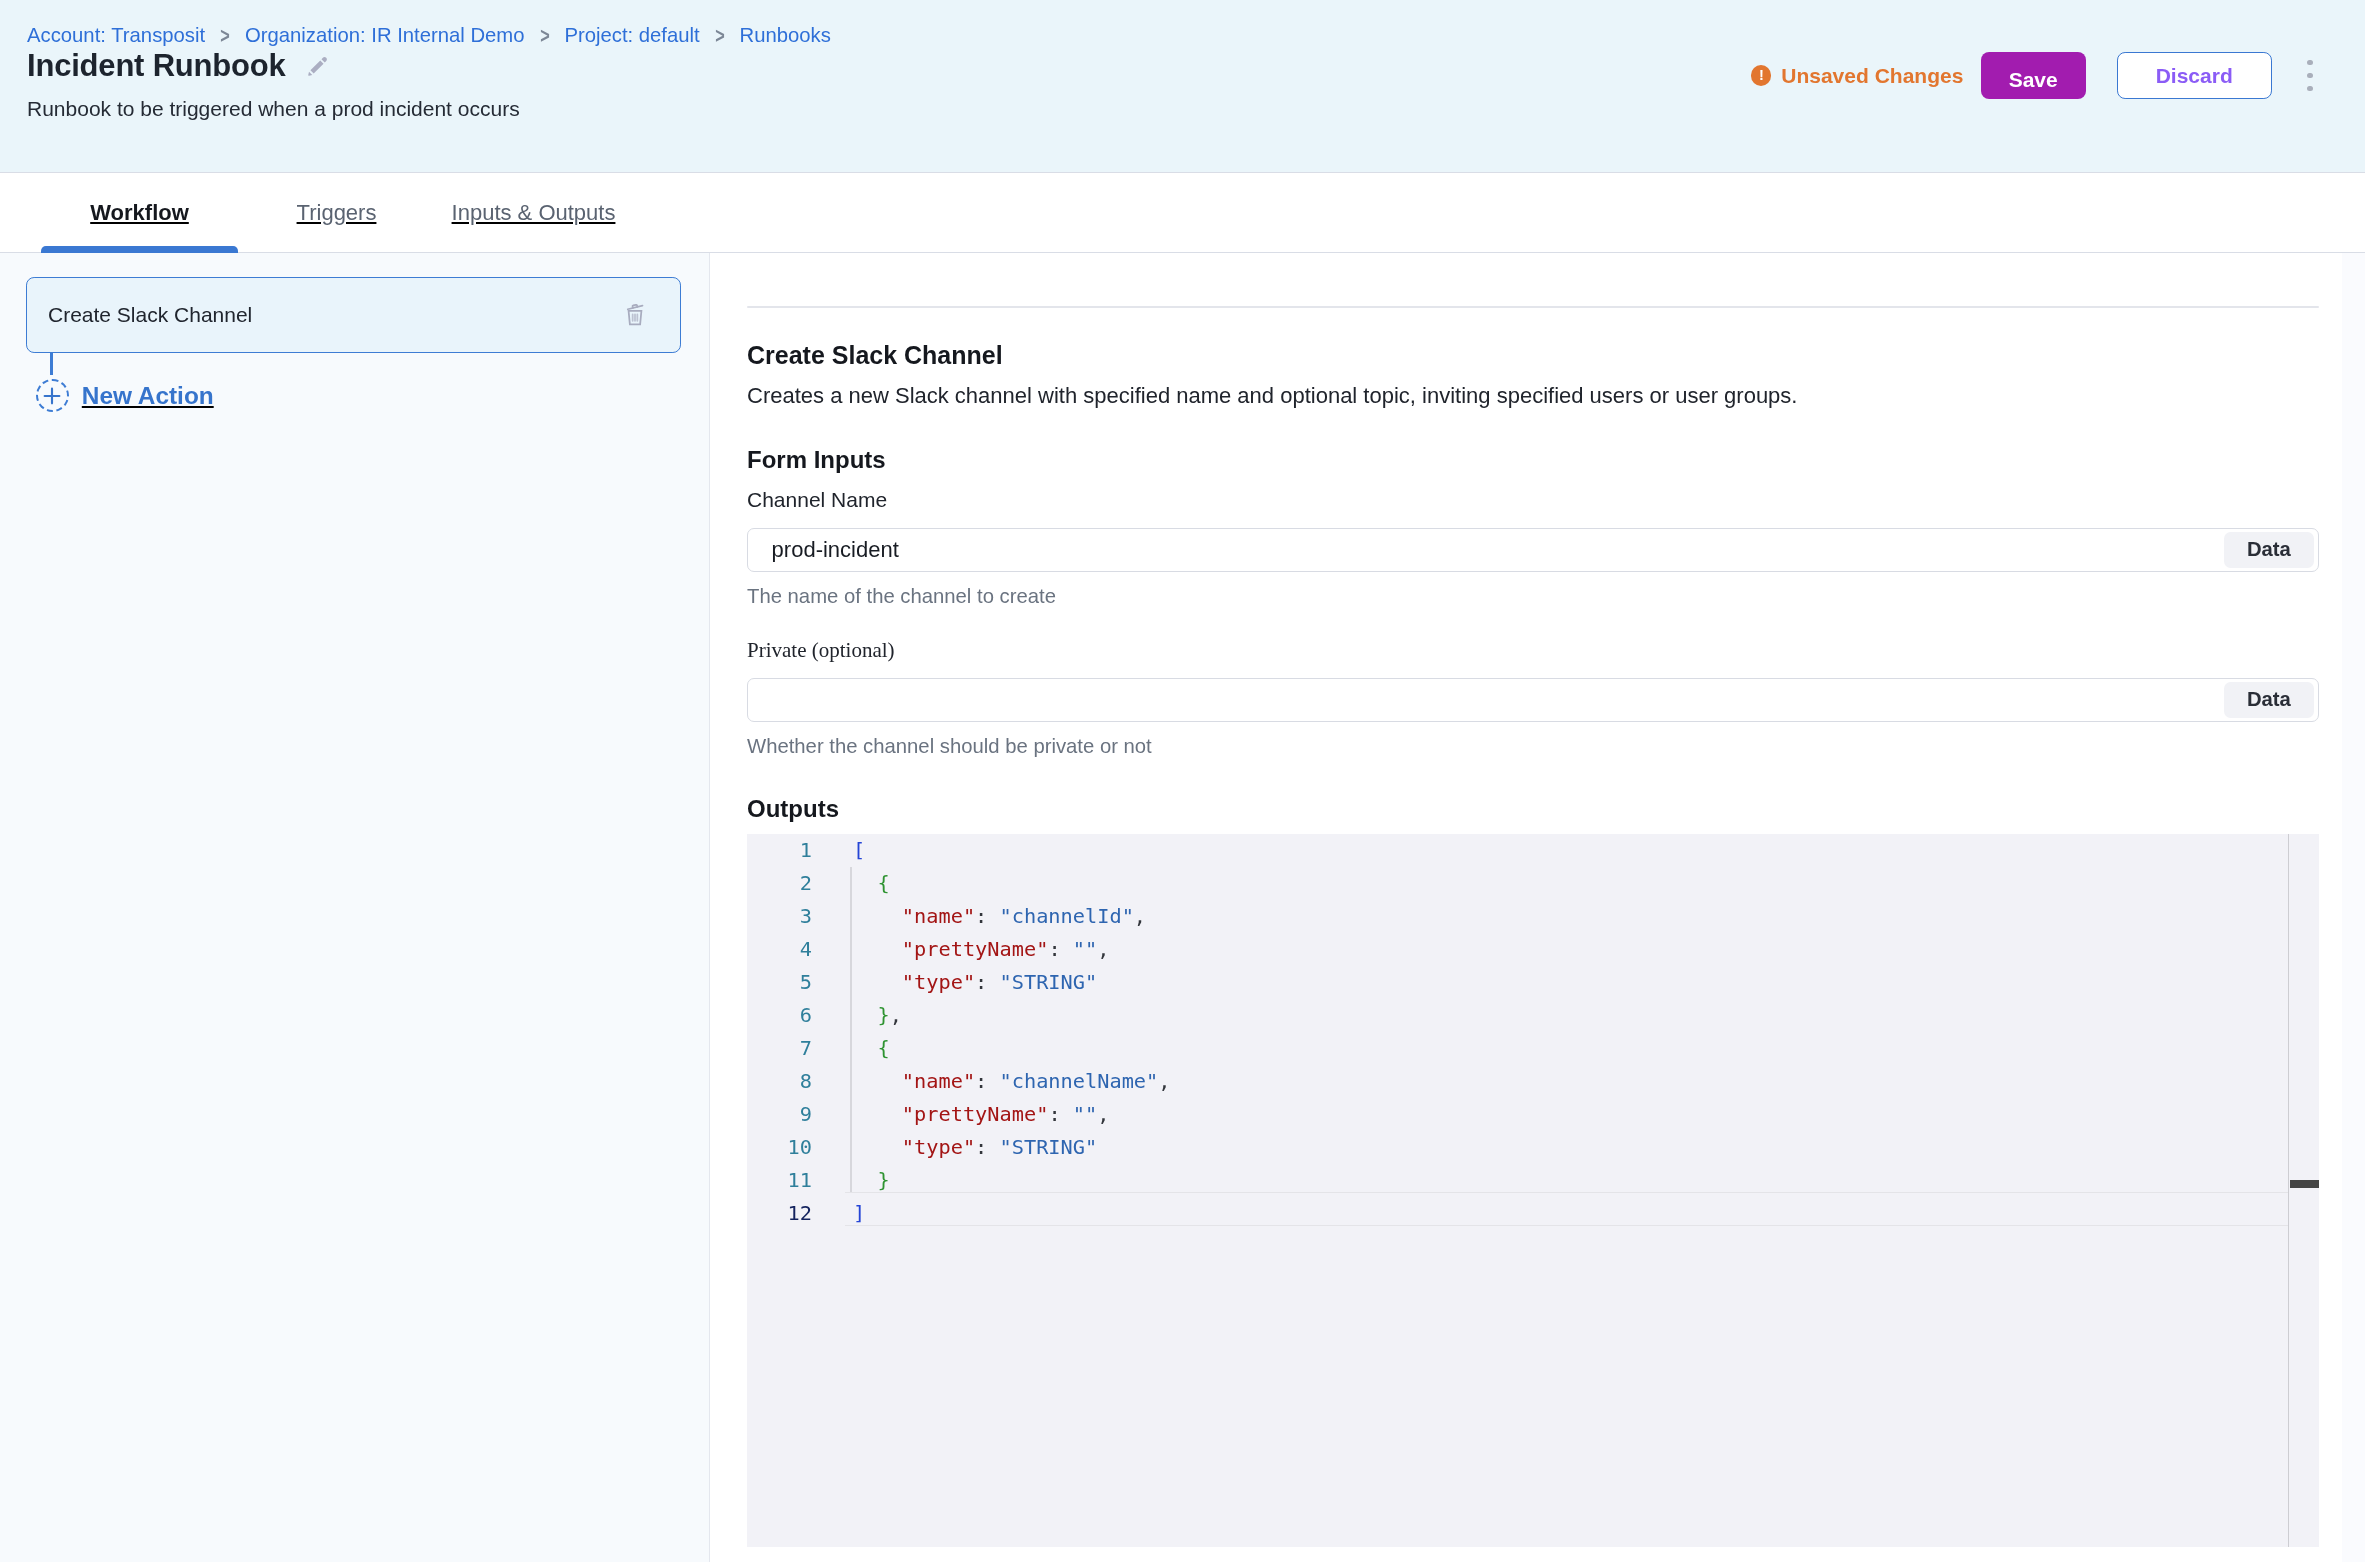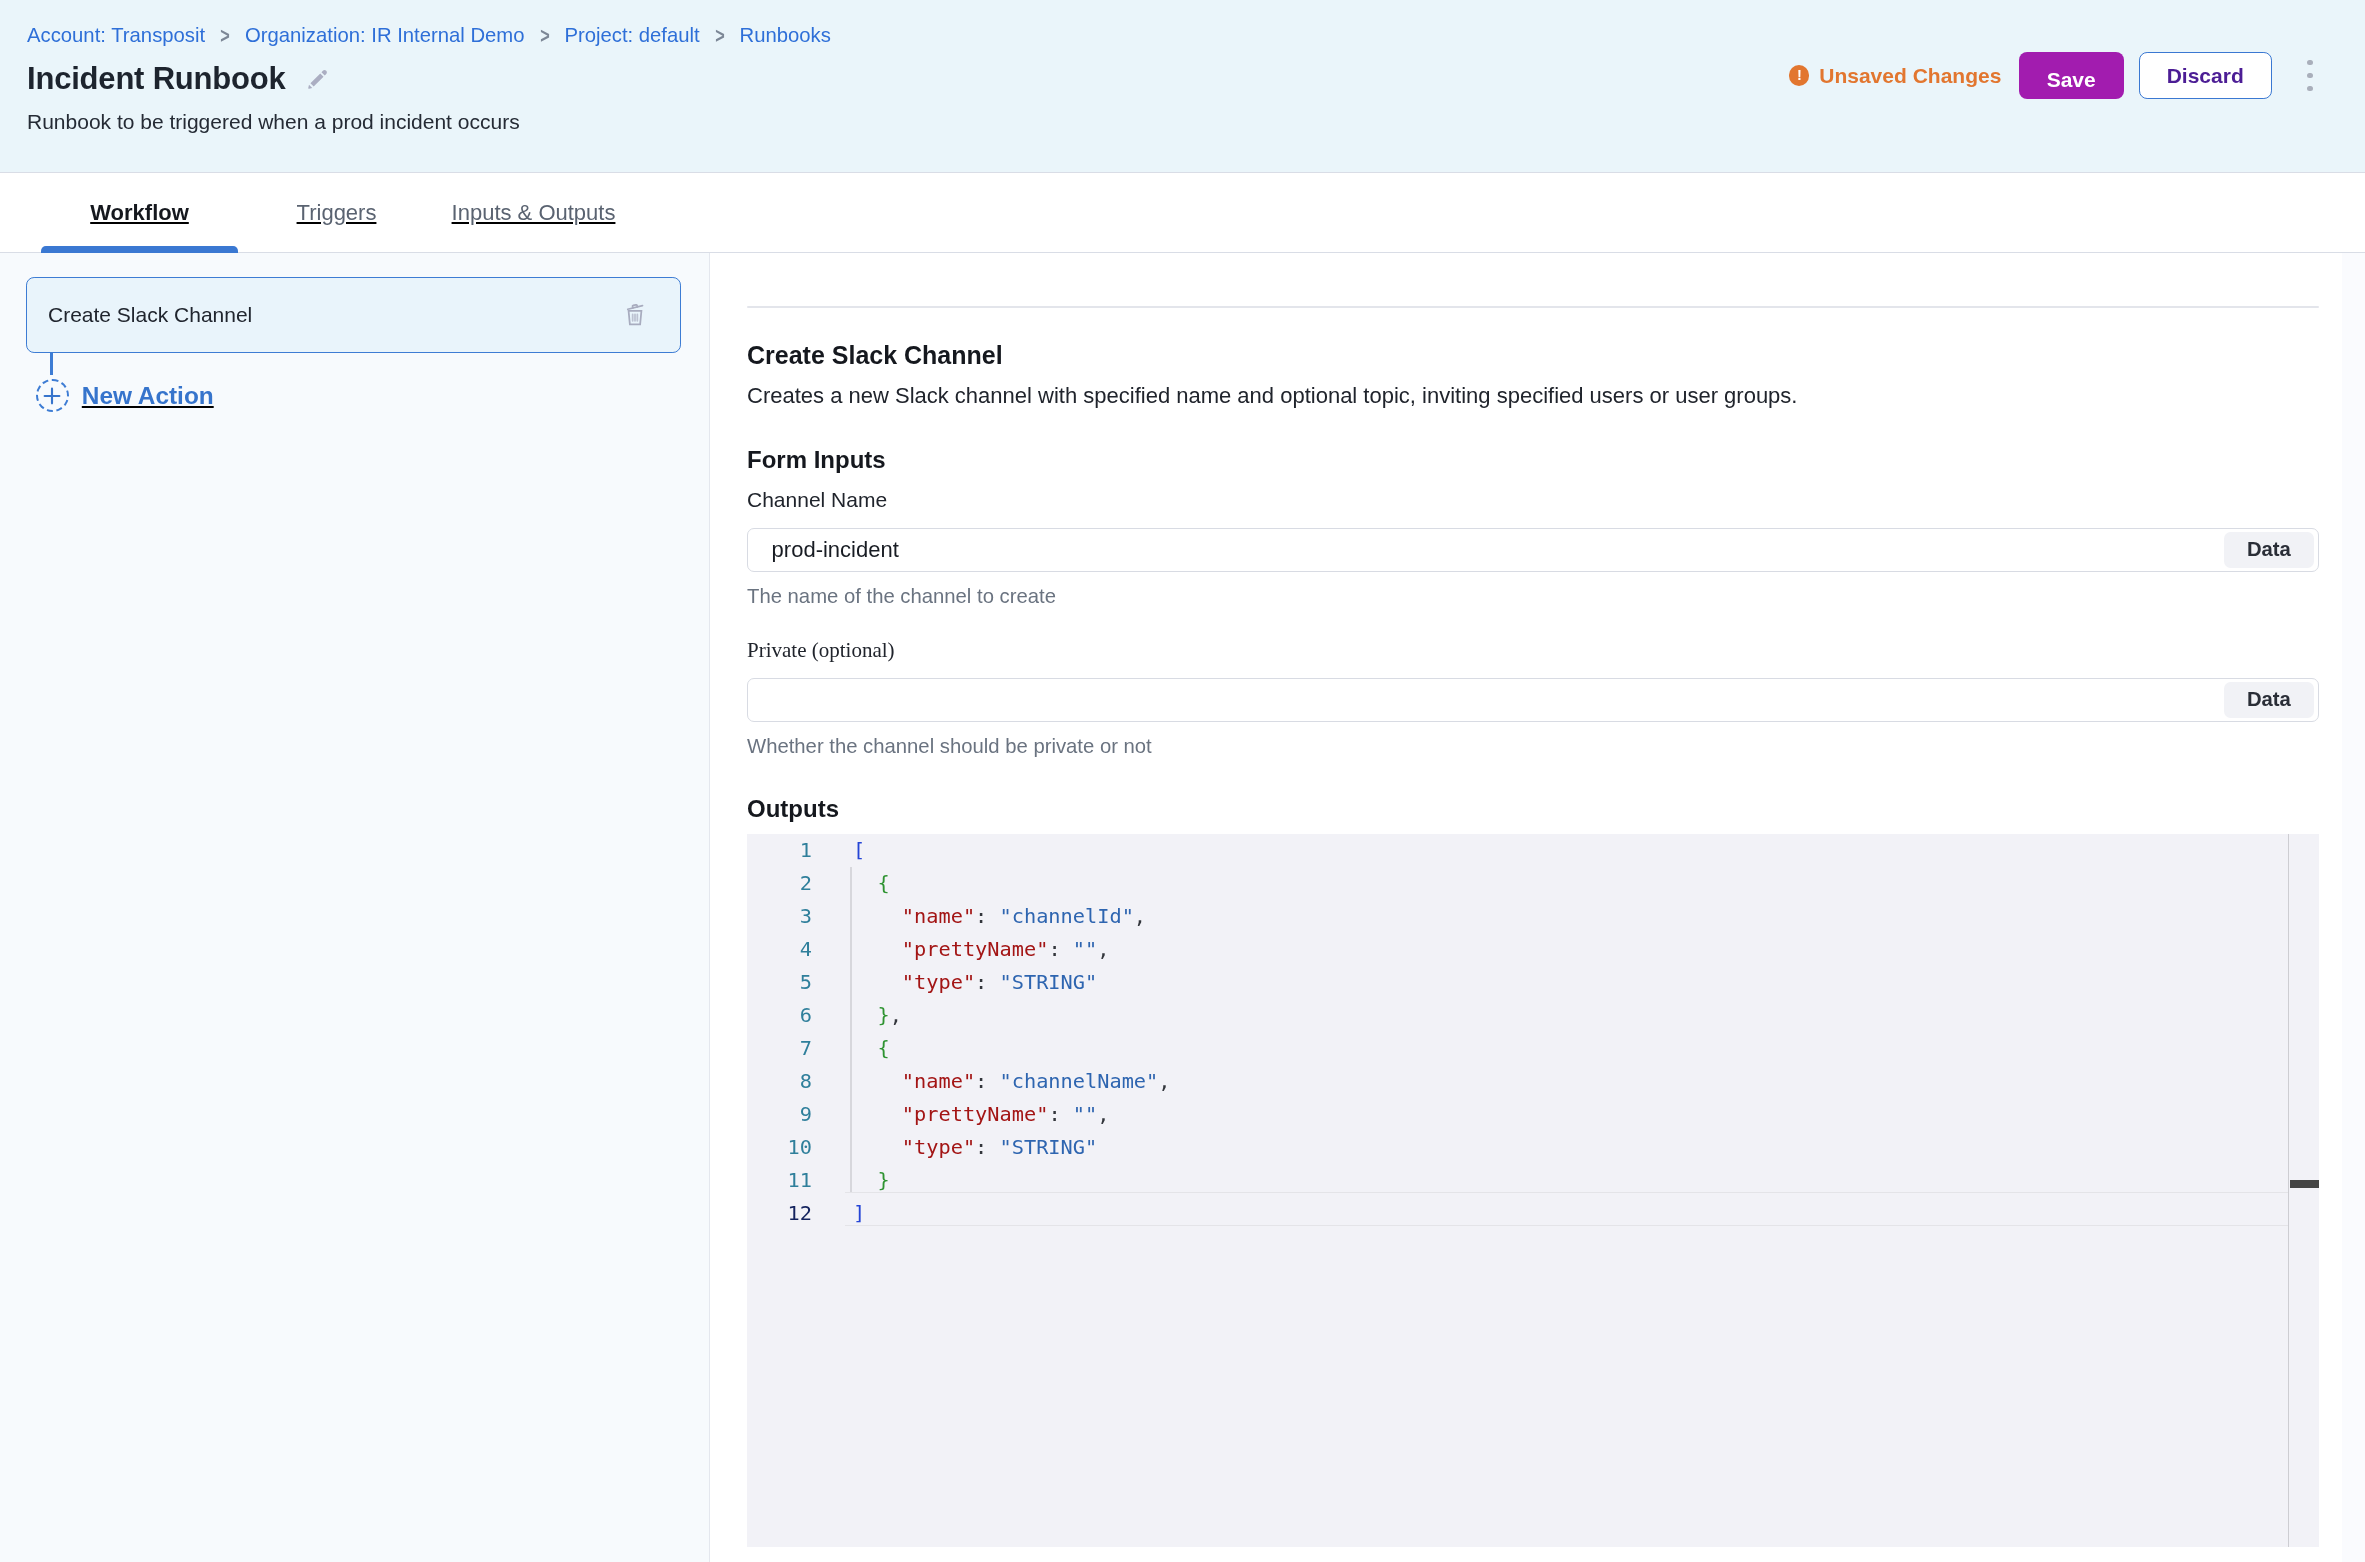--- a/index.html
+++ b/index.html
@@ -4,31 +4,31 @@
 <style>
   * { margin:0; padding:0; box-sizing:border-box; }
   body { font-family:"Liberation Sans", sans-serif; background:#fff; }
   .app { position:relative; width:2366px; height:1562px; background:#fff; overflow:hidden; display:flex; flex-direction:column; }
 
   
   .header { height:173px; background:#EAF5FA; border-bottom:1.6px solid #D9DDE6; position:relative; padding:24.4px 49px 0 27px; flex:none; }
   .breadcrumb { display:flex; align-items:center; gap:14px; font-size:20.3px; }
   .breadcrumb a { color:#2E6FD8; text-decoration:none; cursor:pointer; }
   .crumb-sep { color:#7C8796; font-size:20.3px; font-weight:600; transform:scale(.8,1.1); }
-  .title-row { margin-top:14px; display:flex; align-items:center; gap:19px; }
+  .title-row { margin-top:1px; display:flex; align-items:center; gap:19px; }
   .page-title { font-size:31px; font-weight:700; color:#1D242E; letter-spacing:-0.2px; }
   .pencil-btn { width:26px; height:26px; color:#ABAEC2; cursor:pointer; background:none; border:none; }
   .pencil-btn svg { width:26px; height:26px; display:block; }
   .subtitle { margin-top:12.2px; font-size:21px; color:#252B35; }
   .header-actions { position:absolute; top:52px; right:47px; display:flex; align-items:center; gap:14px; height:47px; }
   .unsaved { display:flex; align-items:center; gap:9.8px; color:#E2762F; font-size:21px; font-weight:600; margin-right:3.3px; }
   .unsaved-icon { width:20.3px; height:20.3px; border-radius:50%; background:#E2762F; color:#fff; font-size:14.6px; font-weight:700; display:flex; align-items:center; justify-content:center; line-height:1; }
   .btn { height:47px; border-radius:8.1px; font-size:21px; font-weight:700; cursor:pointer; font-family:inherit; }
   .btn-save { background:#a21caf; color:#fff; border:none; padding:16px 28px; }
-  .btn-discard { background:#fff; color:#4c1d95; border:1.6px solid #3A78D2; padding:0 27px; margin-left:1px; }
+  .btn-discard { background:#fff; color:#8b5cf6; border:1.6px solid #3A78D2; padding:0 38px; margin-left:17px; }
   .kebab { display:flex; flex-direction:column; gap:7.3px; padding:4.9px 6.5px; margin-left:14.6px; cursor:pointer; background:none; border:none; }
   .kebab i { width:5.7px; height:5.7px; border-radius:50%; background:#A9AFBB; }
 
   
   .tabbar { height:80px; background:#fff; border-bottom:1.6px solid #D9DDE6; display:flex; padding-left:41px; flex:none;text-decoration:underline; }
   .tab { width:197px; display:flex; align-items:center; justify-content:center; font-size:22px; color:#5A6371; position:relative; cursor:pointer; }
   .tab.active { color:#15181E; font-weight:700; }
   .tab.active::after { content:""; position:absolute; left:0; right:0; bottom:-1.6px; height:8.1px; background:#3A78D2; border-radius:4.9px 4.9px 0 0; }
 
   

